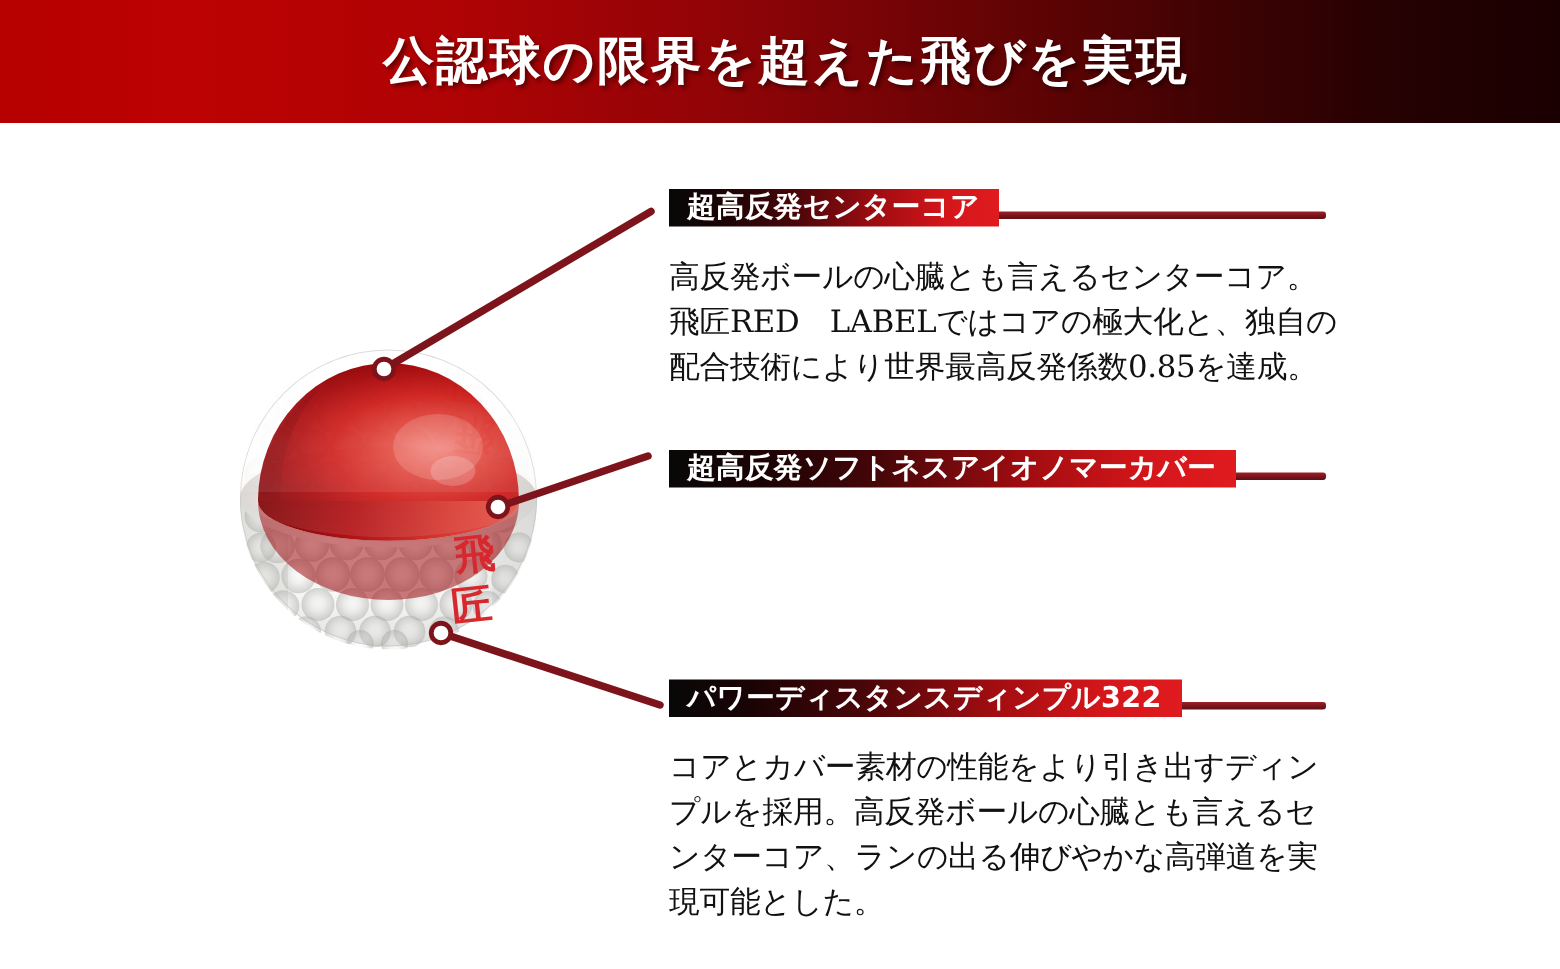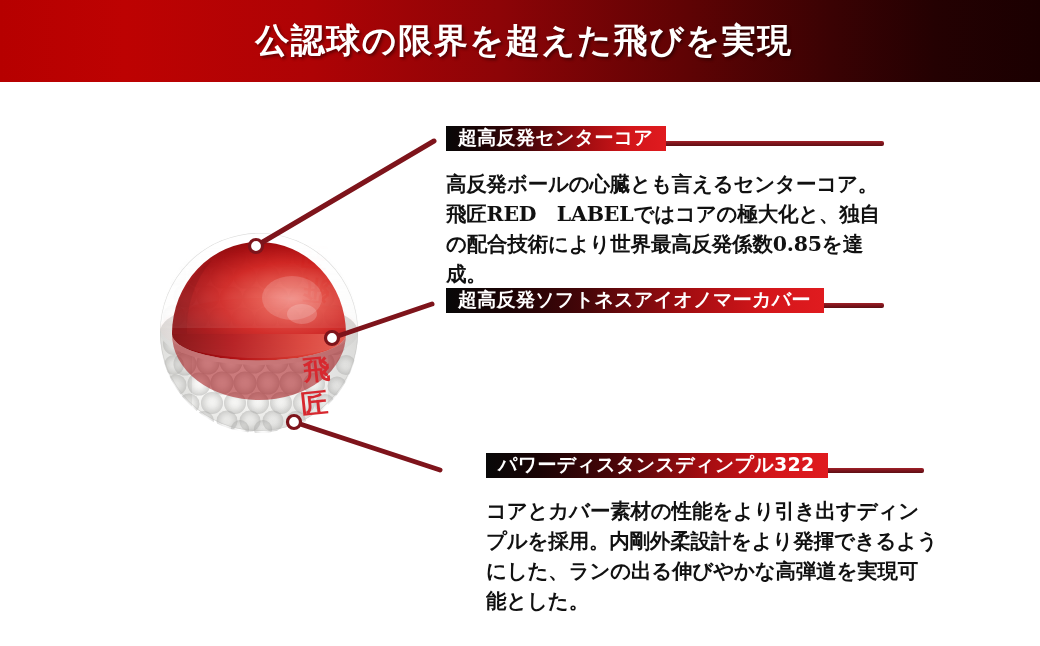--- a/index.html
+++ b/index.html
@@ -94,22 +94,22 @@
     pointer-events: none;
   }
 
   
   .callout {
     position: absolute;
     left: 446px;
     width: 470px;
   }
   #callout-1 { top: 126px; }
-  #callout-2 { top: 288px; }
-  #callout-3 { top: 453px; margin-left: 40px; }
+  #callout-2 { top: 300px; }
+  #callout-3 { top: 453px; }
 
   .tag-row {
     position: relative;
     height: 34px;
   }
   .tag {
     position: absolute;
     left: 0;
     top: 0;
     height: 25px;
@@ -139,21 +139,21 @@
     border-radius: 2px;
     background: linear-gradient(180deg, #a02028 0%, #79141b 55%, #5e0f14 100%);
     z-index: 1;
   }
 
   .body-text {
     margin-top: 10px;
     color: #111111;
     font-family: "DejaVu Serif", "Liberation Serif", serif;
     font-size: 20.5px;
-    font-weight: bold;
+    font-weight: normal;
     line-height: 1.46;
     letter-spacing: -0.2px;
     width: 452px;
   }
 </style>
 </head>
 <body>
 
 <div id="page">
 
@@ -352,16 +352,16 @@
       <div class="tag-rule" style="left:356px; right:32px;"></div>
       <div class="tag">超高反発ソフトネスアイオノマーカバー</div>
     </div>
   </div>
 
   <div class="callout" id="callout-3">
     <div class="tag-row">
       <div class="tag-rule" style="left:312px; right:32px;"></div>
       <div class="tag">パワーディスタンスディンプル322</div>
     </div>
-    <div class="body-text">コアとカバー素材の性能をより引き出すディンプルを採用。内剛外柔設計をより発揮できるようにした、ランの出る伸びやかな高弾道を実現可能とした。</div>
+    <div class="body-text">コアとカバー素材の性能をより引き出すディンプルを採用。高反発ボールの心臓とも言えるセンターコア、ランの出る伸びやかな高弾道を実現可能とした。</div>
   </div>
 
 </div>
 
 </body></html>

